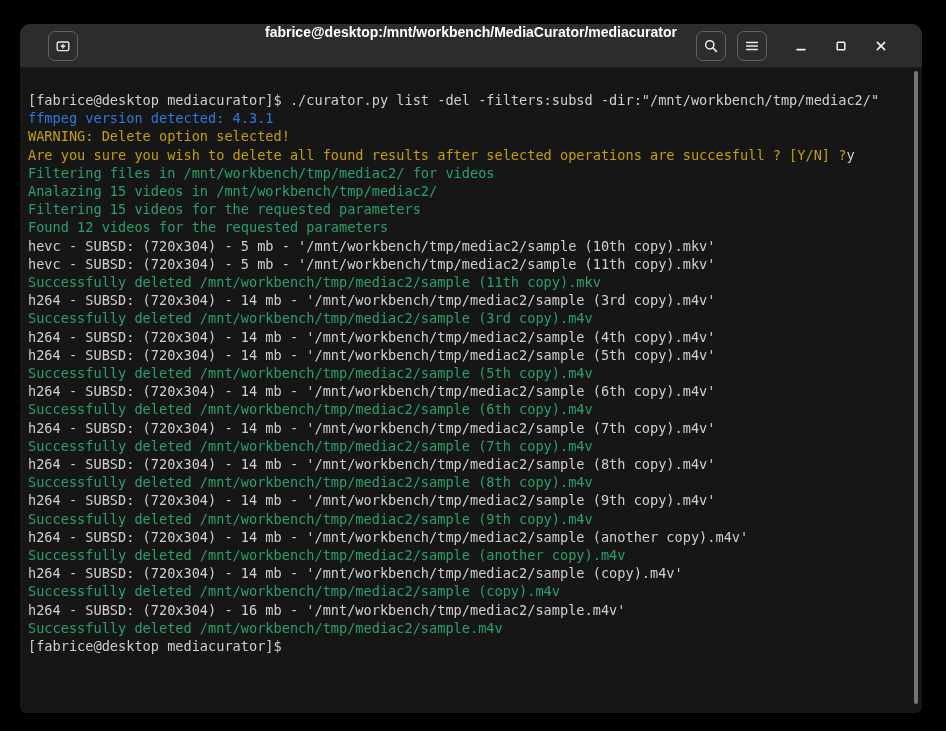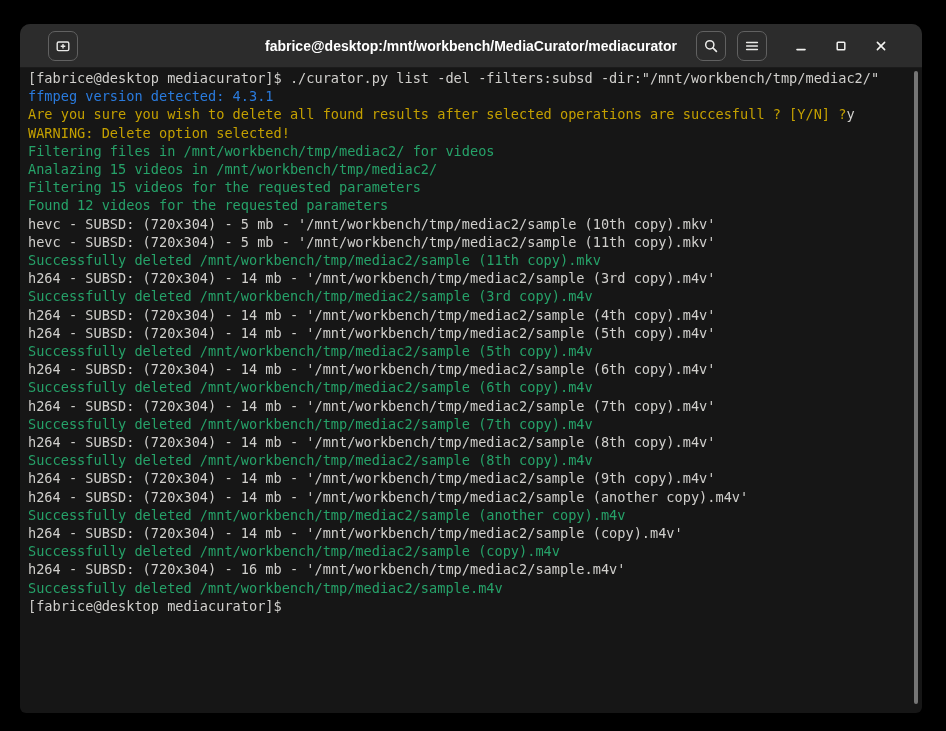--- a/index.html
+++ b/index.html
@@ -1,31 +1,31 @@
 <!DOCTYPE html>
 <html style="--background: #161616; --headerbar: #2c2c2c; --foreground: #d0cfcc; --green: #26a269; --yellow: #c4a000; --blue: #2a7bde;"><head>
 <meta charset="utf-8">
 <style>
   *{box-sizing:border-box;margin:0;padding:0}
   html,body{width:946px;height:731px;background:#000;overflow:hidden;font-family:"Liberation Sans",sans-serif}
   .window{position:absolute;left:20px;top:24px;width:902px;height:689px;border-radius:10px 10px 6px 6px;
           overflow:hidden;background:var(--background,#161616);box-shadow:0 3px 16px rgba(0,0,0,.85)}
-  .headerbar{position:relative;height:44px;background:var(--headerbar,#2c2c2c);display:flex;align-items:center;
+  .headerbar{position:relative;height:44px;background:var(--headerbar,#2c2c2c);display:flex;
              padding:0 28px;border-bottom:1px solid #1b1b1b}
   .hb-title{position:absolute;left:50%;transform:translateX(-50%);color:#ffffff;
             font:bold 14px "Liberation Sans",sans-serif;white-space:nowrap}
   .hb-left{display:flex;align-items:center}
   .hb-right{margin-left:auto;display:flex;align-items:center;gap:11px}
   .hb-btn{width:30px;height:30px;border:1px solid #616161;border-radius:7px;background:transparent;
           display:flex;align-items:center;justify-content:center;cursor:pointer;padding:0}
   .win-group{display:flex;align-items:center;gap:14px;margin-left:10px}
   .win-btn{width:26px;height:26px;border:none;background:transparent;display:flex;align-items:center;
            justify-content:center;cursor:pointer;padding:0}
   .icon{display:block}
-  .terminal{position:relative;height:calc(100% - 44px);padding:1px 14px 0 8px;
+  .terminal{position:relative;height:calc(100% - 44px);padding:23px 14px 0 8px;
             font:13.6px/18.2px "DejaVu Sans Mono",monospace;overflow:hidden}
   .term-line{white-space:pre}
   .c-fg{color:var(--foreground,#d0cfcc)}
   .c-green{color:var(--green,#26a269)}
   .c-yellow{color:var(--yellow,#c4a000)}
   .c-blue{color:var(--blue,#2a7bde)}
   .scrollbar{position:absolute;top:3px;right:2px;bottom:3px;width:9px}
   .scroll-thumb{position:absolute;top:0;right:2px;width:4px;height:99%;background:#8d8d8d;
                 border-radius:3px;opacity:.8}
 </style>
@@ -79,41 +79,42 @@
           </svg>
         </button>
       </div>
     </div>
   </div>
 
   <div class="terminal">
     <div>
         <div class="term-line"><span class="c-fg">[fabrice@desktop mediacurator]$ ./curator.py list -del -filters:subsd -dir:"/mnt/workbench/tmp/mediac2/"</span></div>
         <div class="term-line"><span class="c-blue">ffmpeg version detected: 4.3.1</span></div>
+        <div class="term-line"><span class="c-yellow">WARNING: Delete option selected!</span></div>
         <div class="term-line"><span class="c-yellow">Are you sure you wish to delete all found results after selected operations are succesfull ? [Y/N] ?</span><span class="c-fg">y</span></div>
-        <div class="term-line"><span class="c-yellow">WARNING: Delete option selected!</span></div>
         <div class="term-line"><span class="c-green">Filtering files in /mnt/workbench/tmp/mediac2/ for videos</span></div>
         <div class="term-line"><span class="c-green">Analazing 15 videos in /mnt/workbench/tmp/mediac2/</span></div>
         <div class="term-line"><span class="c-green">Filtering 15 videos for the requested parameters</span></div>
         <div class="term-line"><span class="c-green">Found 12 videos for the requested parameters</span></div>
         <div class="term-line"><span class="c-fg">hevc - SUBSD: (720x304) - 5 mb - '/mnt/workbench/tmp/mediac2/sample (10th copy).mkv'</span></div>
         <div class="term-line"><span class="c-fg">hevc - SUBSD: (720x304) - 5 mb - '/mnt/workbench/tmp/mediac2/sample (11th copy).mkv'</span></div>
         <div class="term-line"><span class="c-green">Successfully deleted /mnt/workbench/tmp/mediac2/sample (11th copy).mkv</span></div>
         <div class="term-line"><span class="c-fg">h264 - SUBSD: (720x304) - 14 mb - '/mnt/workbench/tmp/mediac2/sample (3rd copy).m4v'</span></div>
         <div class="term-line"><span class="c-green">Successfully deleted /mnt/workbench/tmp/mediac2/sample (3rd copy).m4v</span></div>
         <div class="term-line"><span class="c-fg">h264 - SUBSD: (720x304) - 14 mb - '/mnt/workbench/tmp/mediac2/sample (4th copy).m4v'</span></div>
         <div class="term-line"><span class="c-fg">h264 - SUBSD: (720x304) - 14 mb - '/mnt/workbench/tmp/mediac2/sample (5th copy).m4v'</span></div>
         <div class="term-line"><span class="c-green">Successfully deleted /mnt/workbench/tmp/mediac2/sample (5th copy).m4v</span></div>
         <div class="term-line"><span class="c-fg">h264 - SUBSD: (720x304) - 14 mb - '/mnt/workbench/tmp/mediac2/sample (6th copy).m4v'</span></div>
         <div class="term-line"><span class="c-green">Successfully deleted /mnt/workbench/tmp/mediac2/sample (6th copy).m4v</span></div>
         <div class="term-line"><span class="c-fg">h264 - SUBSD: (720x304) - 14 mb - '/mnt/workbench/tmp/mediac2/sample (7th copy).m4v'</span></div>
         <div class="term-line"><span class="c-green">Successfully deleted /mnt/workbench/tmp/mediac2/sample (7th copy).m4v</span></div>
         <div class="term-line"><span class="c-fg">h264 - SUBSD: (720x304) - 14 mb - '/mnt/workbench/tmp/mediac2/sample (8th copy).m4v'</span></div>
         <div class="term-line"><span class="c-green">Successfully deleted /mnt/workbench/tmp/mediac2/sample (8th copy).m4v</span></div>
         <div class="term-line"><span class="c-fg">h264 - SUBSD: (720x304) - 14 mb - '/mnt/workbench/tmp/mediac2/sample (9th copy).m4v'</span></div>
+        <div class="term-line"><span class="c-green">Successfully deleted /mnt/workbench/tmp/mediac2/sample (9th copy).m4v</span></div>
         <div class="term-line"><span class="c-fg">h264 - SUBSD: (720x304) - 14 mb - '/mnt/workbench/tmp/mediac2/sample (another copy).m4v'</span></div>
         <div class="term-line"><span class="c-green">Successfully deleted /mnt/workbench/tmp/mediac2/sample (another copy).m4v</span></div>
         <div class="term-line"><span class="c-fg">h264 - SUBSD: (720x304) - 14 mb - '/mnt/workbench/tmp/mediac2/sample (copy).m4v'</span></div>
         <div class="term-line"><span class="c-green">Successfully deleted /mnt/workbench/tmp/mediac2/sample (copy).m4v</span></div>
         <div class="term-line"><span class="c-fg">h264 - SUBSD: (720x304) - 16 mb - '/mnt/workbench/tmp/mediac2/sample.m4v'</span></div>
         <div class="term-line"><span class="c-green">Successfully deleted /mnt/workbench/tmp/mediac2/sample.m4v</span></div>
         <div class="term-line"><span class="c-fg">[fabrice@desktop mediacurator]$ </span></div>
       </div>
     <div class="scrollbar">
       <div class="scroll-thumb"></div>

